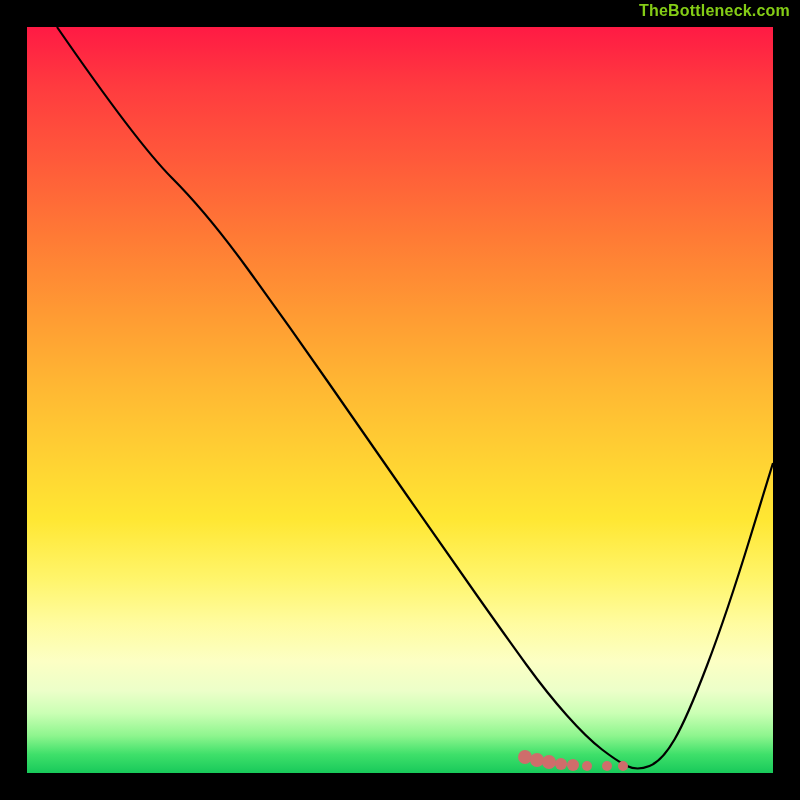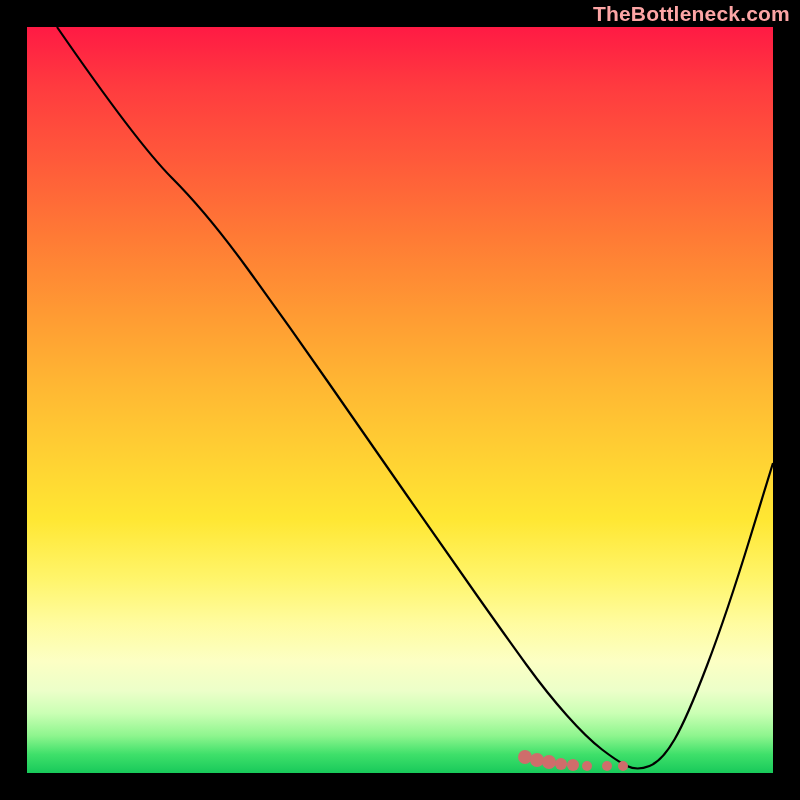--- a/index.html
+++ b/index.html
@@ -50,22 +50,22 @@
     left: 0;
     top: 0;
     width: 746px;
     height: 746px;
     overflow: visible;
   }
   .watermark {
     position: absolute;
     top: 2px;
     right: 10px;
-    color: #fca5a5;
-    font-size: 21px;
+    color: #84cc16;
+    font-size: 16px;
     font-weight: 600;
     letter-spacing: 0.2px;
     user-select: none;
     margin-left: 36px;
   }
 </style>
 </head>
 <body>
 
 <div class="frame">

